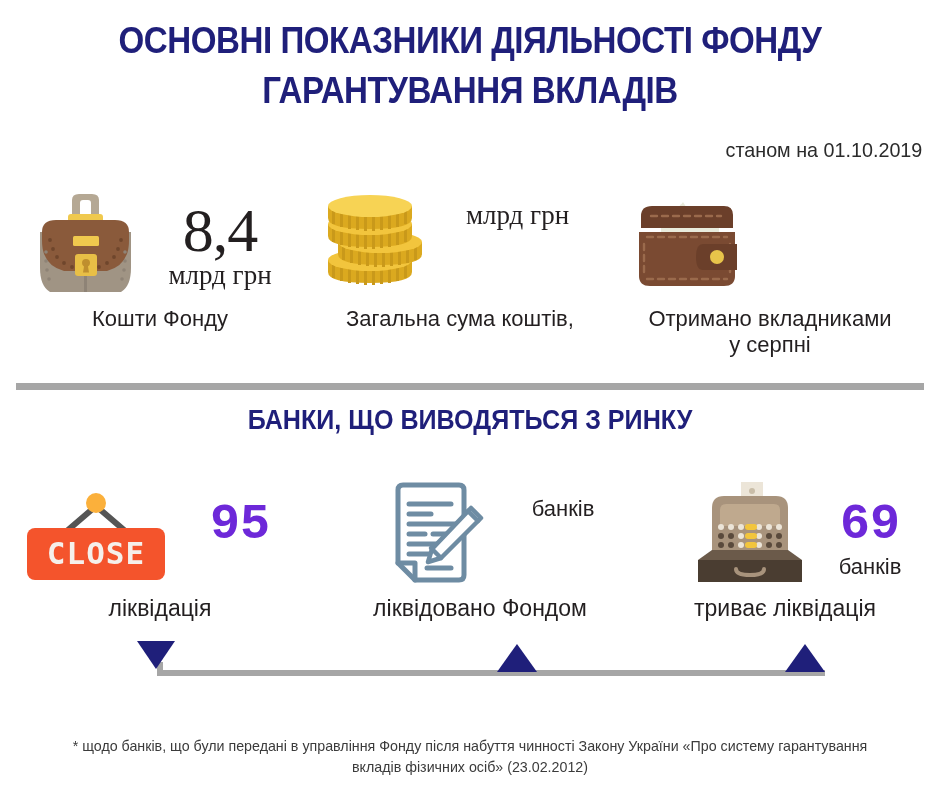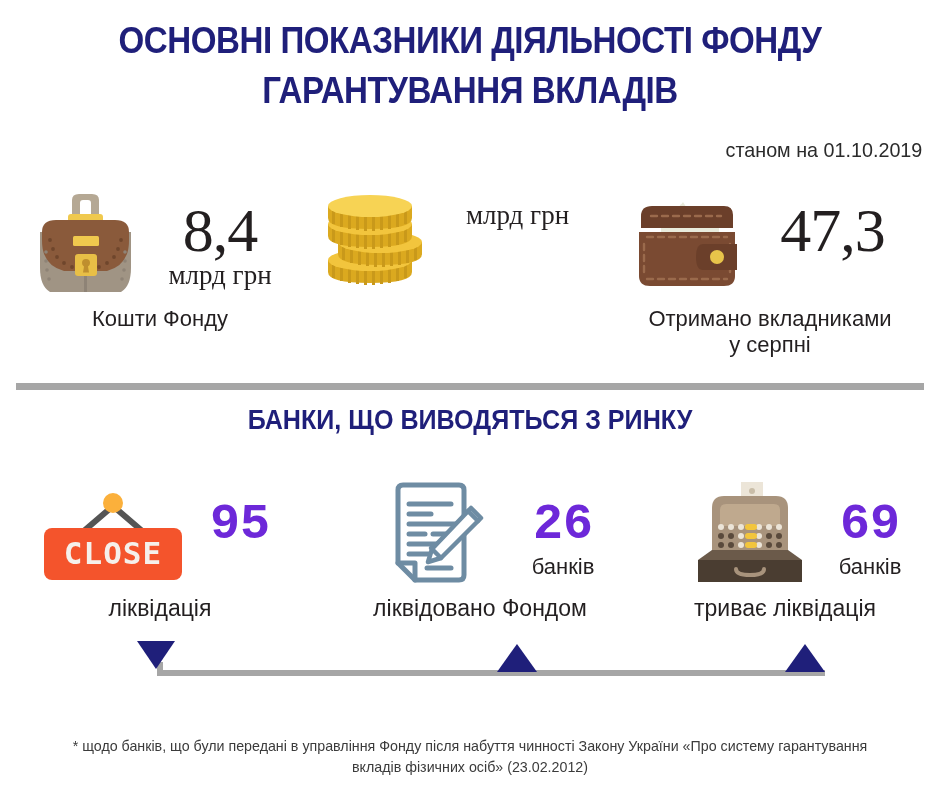--- a/index.html
+++ b/index.html
@@ -277,20 +277,21 @@
                 <rect x="84" y="16" width="3" height="16"></rect>
             </g>
             <ellipse cx="50" cy="14" rx="42" ry="11" fill="#f7d354"></ellipse>
           </g>
         </svg>
       </div>
       <div class="numblock" style="left:130px;top:14px;width:175px;">
         <div class="unit">млрд грн</div>
       </div>
       <div class="caption" style="left:-5px;top:120px;width:330px;">
+        <div>Загальна сума коштів,</div>
       </div>
     </div>
 
     <div class="stat" style="left:615px;width:320px;">
       <div class="iconwrap" style="left:10px;top:8px;">
         <svg width="120" height="104" viewBox="0 0 120 104" xmlns="http://www.w3.org/2000/svg">
 
           <path d="M38 36 l18 -26 l16 26 z" fill="#e9ebdc"></path>
           <path d="M56 38 l20 -24 l18 24 z" fill="#5e8a5e"></path>
           <path d="M52 16 l6 -8 l5 8 z" fill="#e9ebdc"></path>
@@ -306,38 +307,37 @@
             <line x1="19" y1="50" x2="19" y2="80"></line>
             <line x1="105" y1="50" x2="105" y2="80"></line>
             <line x1="26" y1="22" x2="96" y2="22"></line>
           </g>
 
           <path d="M78 50 h34 v26 h-34 q-7 0 -7 -13 q0 -13 7 -13 z" fill="#6b3f2a"></path>
           <circle cx="92" cy="63" r="7" fill="#e8c44a"></circle>
         </svg>
       </div>
       <div class="numblock" style="left:130px;top:14px;width:175px;">
-        <div class="bignum">47,3</div>
       </div>
       <div class="caption" style="left:-15px;top:120px;width:340px;">
         <div>Отримано вкладниками</div>
         <div>у серпні</div>
       </div>
     </div>
 
   </div>
 
   <div class="divider"></div>
 
   <div class="section-head">БАНКИ, ЩО ВИВОДЯТЬСЯ З РИНКУ</div>
 
   <div class="row2">
 
     <div class="stat" style="left:20px;width:280px;">
-      <div class="iconwrap" style="left:18px;top:8px;">
+      <div class="iconwrap" style="left:1px;top:8px;">
         <svg width="150" height="100" viewBox="0 0 150 100" xmlns="http://www.w3.org/2000/svg">
 
           <path d="M75 18 L40 48" stroke="#555555" stroke-width="6" stroke-linecap="round"></path>
           <path d="M75 18 L110 48" stroke="#555555" stroke-width="6" stroke-linecap="round"></path>
           <circle cx="75" cy="15" r="10" fill="#fbb03b"></circle>
 
           <rect x="6" y="40" width="138" height="52" rx="8" fill="#f4542c"></rect>
           <text x="75" y="76" text-anchor="middle" font-family="'DejaVu Sans Mono', monospace" font-size="31" font-weight="bold" letter-spacing="1" fill="#f5f0eb">CLOSE</text>
         </svg>
       </div>
@@ -366,21 +366,20 @@
           </g>
 
           <g stroke="#6e8ca3" fill="#ffffff" stroke-width="4.5" stroke-linejoin="round" stroke-linecap="round">
             <path d="M86 28 l10 10 l-40 40 l-13 4 l4 -13 z"></path>
             <path d="M56 78 l-10 -10"></path>
             <path d="M83 31 l10 10"></path>
           </g>
         </svg>
       </div>
       <div class="numblock" style="left:168px;top:16px;width:130px;">
-        <div class="bignum2">26</div>
         <div class="unit2">банків</div>
       </div>
       <div class="caption2" style="left:-10px;top:115px;width:320px;">ліквідовано Фондом</div>
     </div>
 
     <div class="stat" style="left:645px;width:295px;">
       <div class="iconwrap" style="left:45px;top:0px;">
         <svg width="120" height="110" viewBox="0 0 120 110" xmlns="http://www.w3.org/2000/svg">
 
           <rect x="51" y="2" width="22" height="42" fill="#ece5d8"></rect>

